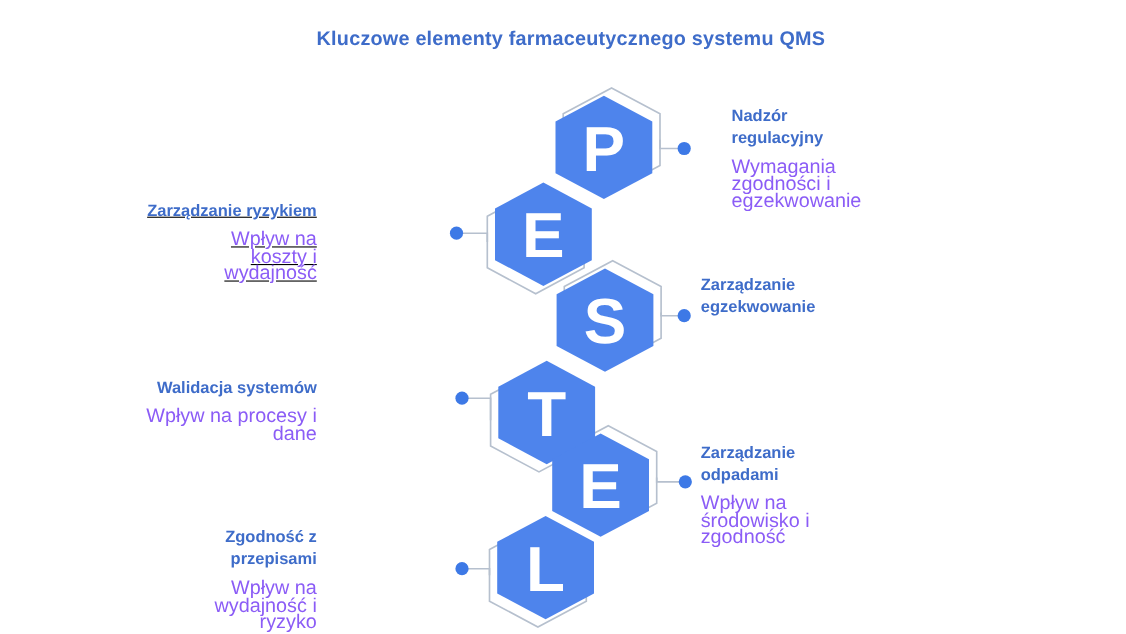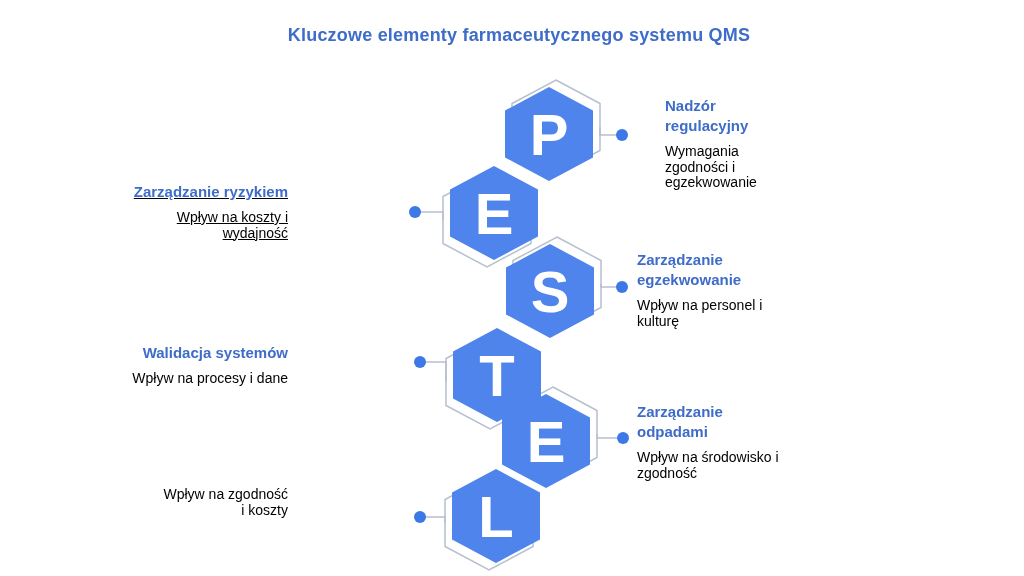--- a/index.html
+++ b/index.html
@@ -15,21 +15,21 @@
   .hex-fill{fill:#4e84ec;}
   .hex-echo{fill:none;stroke:#b6c0ce;stroke-width:1.5;}
   .connector{fill:none;stroke:#b6c0ce;stroke-width:1.5;}
   .dot{fill:#3d79e6;}
   .hex-letter{
     fill:#ffffff;font-family:"Liberation Sans",sans-serif;font-weight:bold;font-size:58px;
     text-anchor:middle;
   }
   .label{position:absolute;}
   .label .t{font-weight:bold;font-size:15px;line-height:20px;color:#3e6cc9;}
-  .label .d{font-size:14px;line-height:15.5px;color:#000000;margin-top:8px;}
+  .label .d{font-size:18px;line-height:15.5px;color:#8b5cf6;margin-top:8px;}
   .label.right-side{text-align:left;}
   .label.left-side{width:180px;text-align:right;}
   .label.left-side .t,.label.left-side .d{margin-left:auto;}
   .logo{
     position:absolute;left:908px;top:468px;width:80px;height:80px;background:#4d4d4d;
     border-radius:18px;display:flex;align-items:center;justify-content:center;
   }
   .logo-frame{
     width:52px;height:52px;border:4px solid #ffffff;
     display:flex;flex-direction:column;align-items:center;justify-content:center;
@@ -104,35 +104,35 @@
     <div class="d" style="width:140px;">Wymagania zgodności i egzekwowanie</div>
   </div>
 
   <div class="label left-side" style="right:616px;top:182px;text-decoration:underline;">
     <div class="t" style="width:175px;">Zarządzanie ryzykiem</div>
     <div class="d" style="width:120px;">Wpływ na koszty i wydajność</div>
   </div>
 
   <div class="label right-side" style="left:637px;top:250px;">
     <div class="t" style="width:132px;">Zarządzanie egzekwowanie</div>
-    <div class="d" style="width:140px;">Wpływ na personel i kulturę</div>
   </div>
 
   <div class="label left-side" style="right:616px;top:343px;">
     <div class="t" style="width:175px;">Walidacja systemów</div>
     <div class="d" style="width:160px;">Wpływ na procesy i dane</div>
   </div>
 
   <div class="label right-side" style="left:637px;top:402px;">
     <div class="t" style="width:120px;">Zarządzanie odpadami</div>
     <div class="d" style="width:145px;">Wpływ na środowisko i zgodność</div>
   </div>
 
   <div class="label left-side" style="right:616px;top:479px;">
-    <div class="d" style="width:130px;">Wpływ na zgodność i koszty</div>
+    <div class="t" style="width:110px;">Zgodność z przepisami</div>
+    <div class="d" style="width:130px;">Wpływ na wydajność i ryzyko</div>
   </div>
 
   <div class="logo">
     <div class="logo-frame">
       <div class="logo-row">
         <span class="logo-letter">T</span>
         <svg width="18" height="18" viewBox="0 0 20 20">
           <path d="M10,18 C10.2,14 10,12 9.5,9.5" stroke="#3b8c3f" stroke-width="2" fill="none"></path>
           <path d="M9.5,9.5 C5.5,10.5 2.8,8.6 1.6,5.2 C5.8,4.2 8.6,5.9 9.5,9.5 Z" fill="#2e7d32"></path>
           <path d="M9.5,9.5 C10.3,4.8 13,2.4 18.4,2.8 C17.8,7 14.2,9.8 9.5,9.5 Z" fill="#4caf50"></path>

